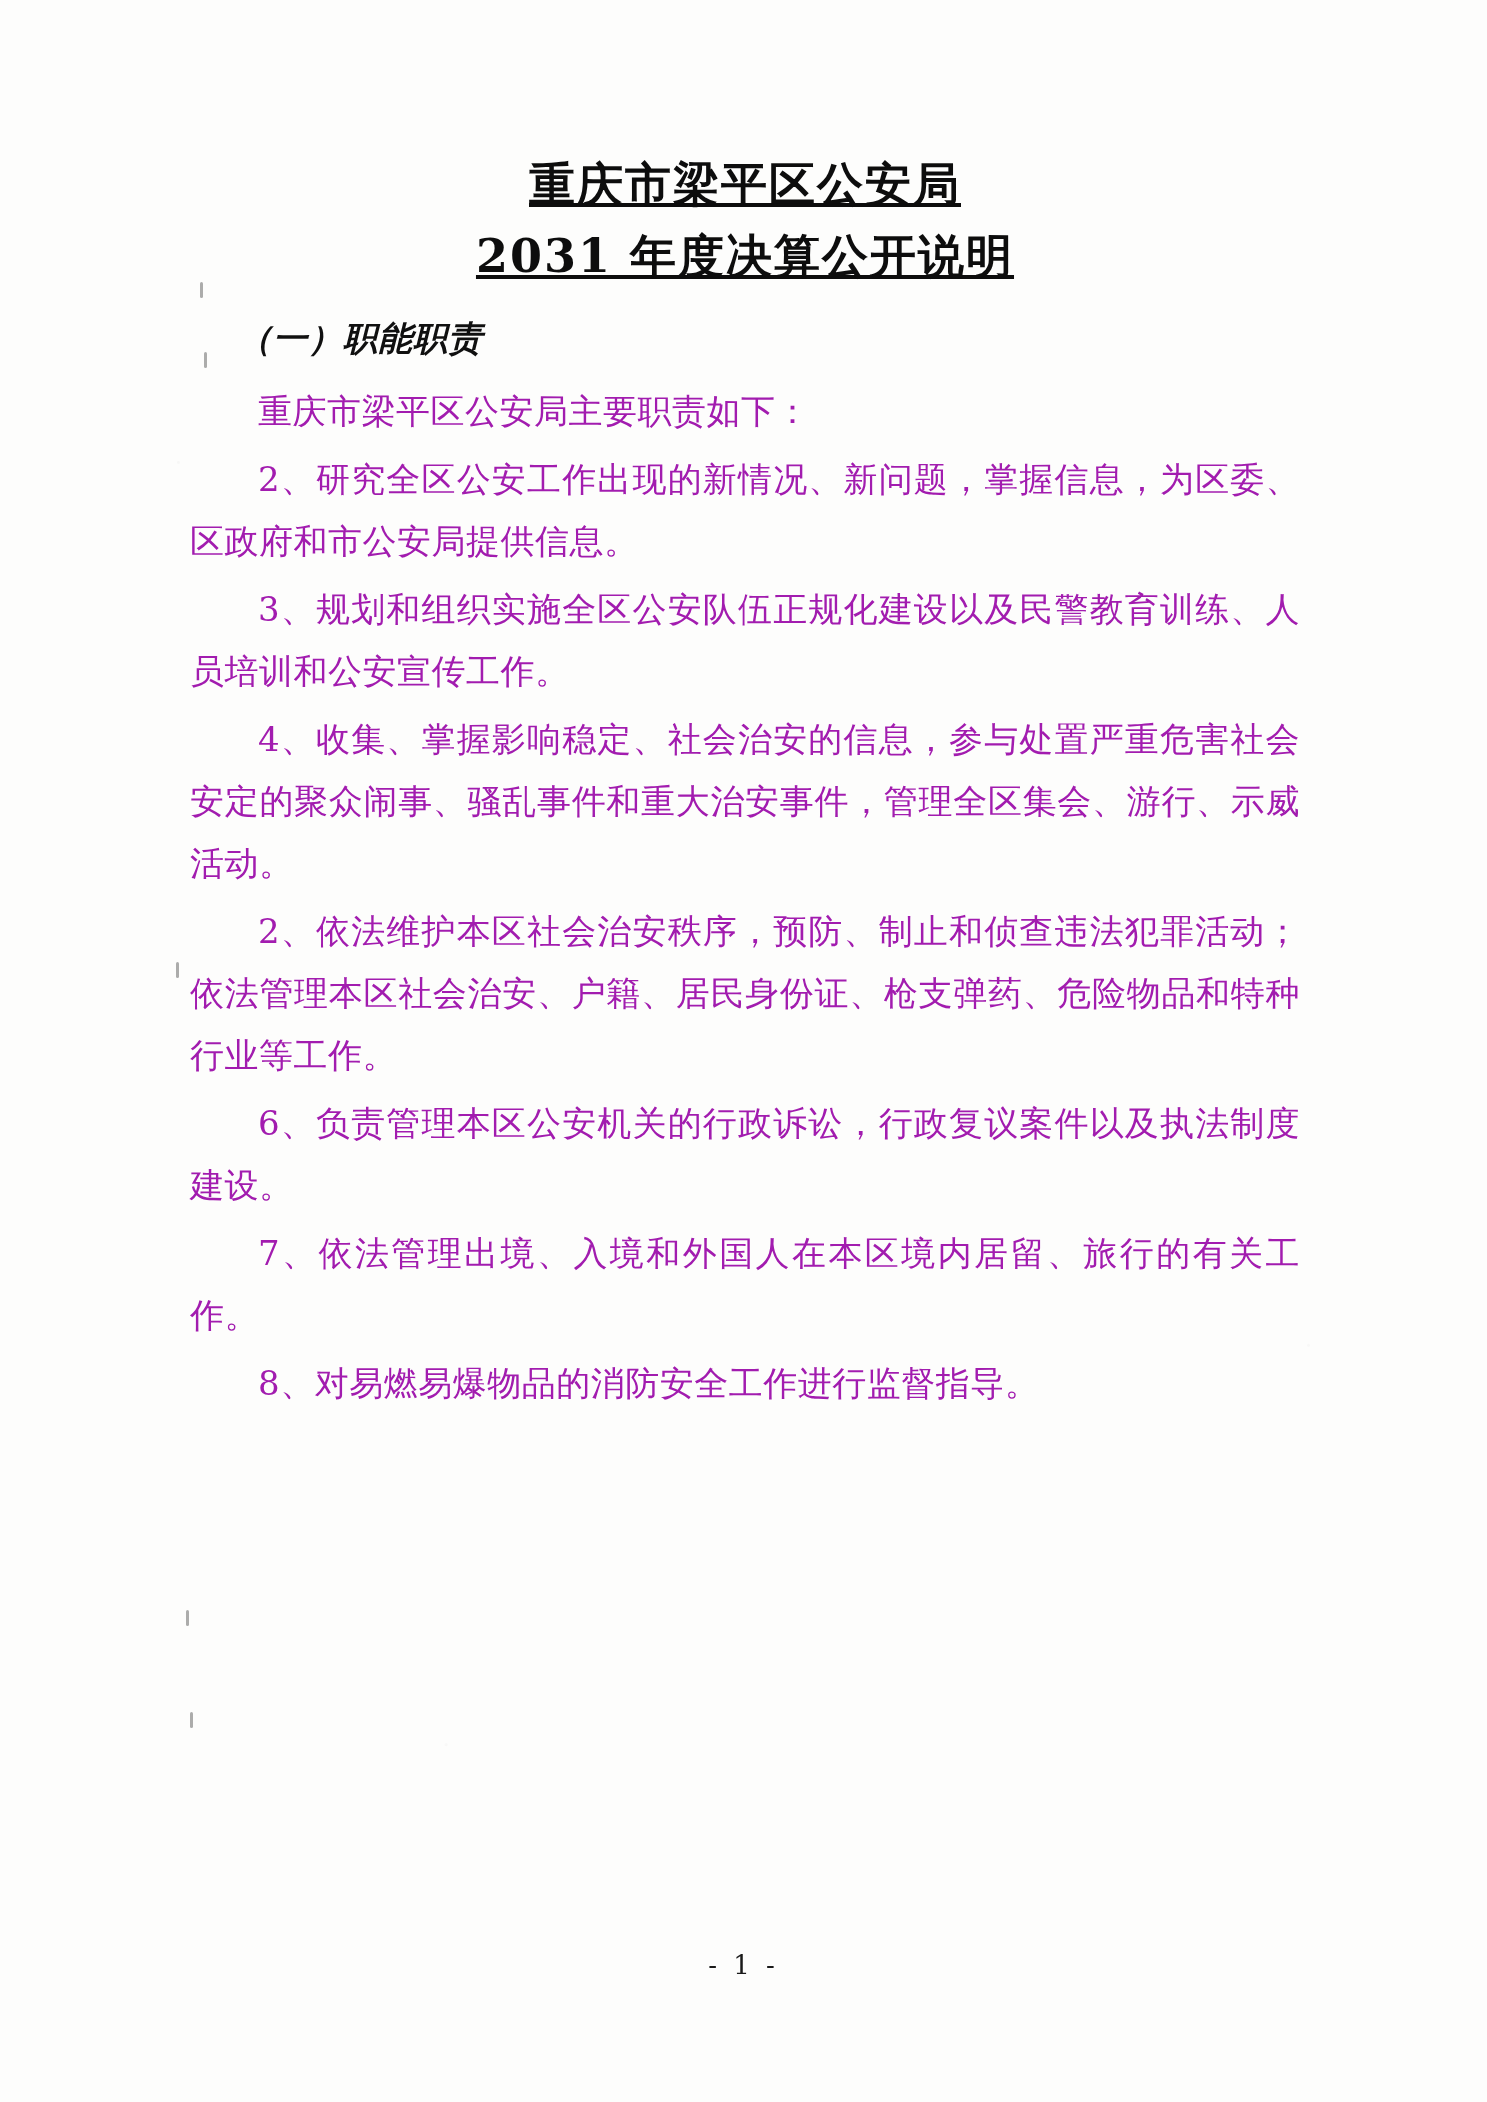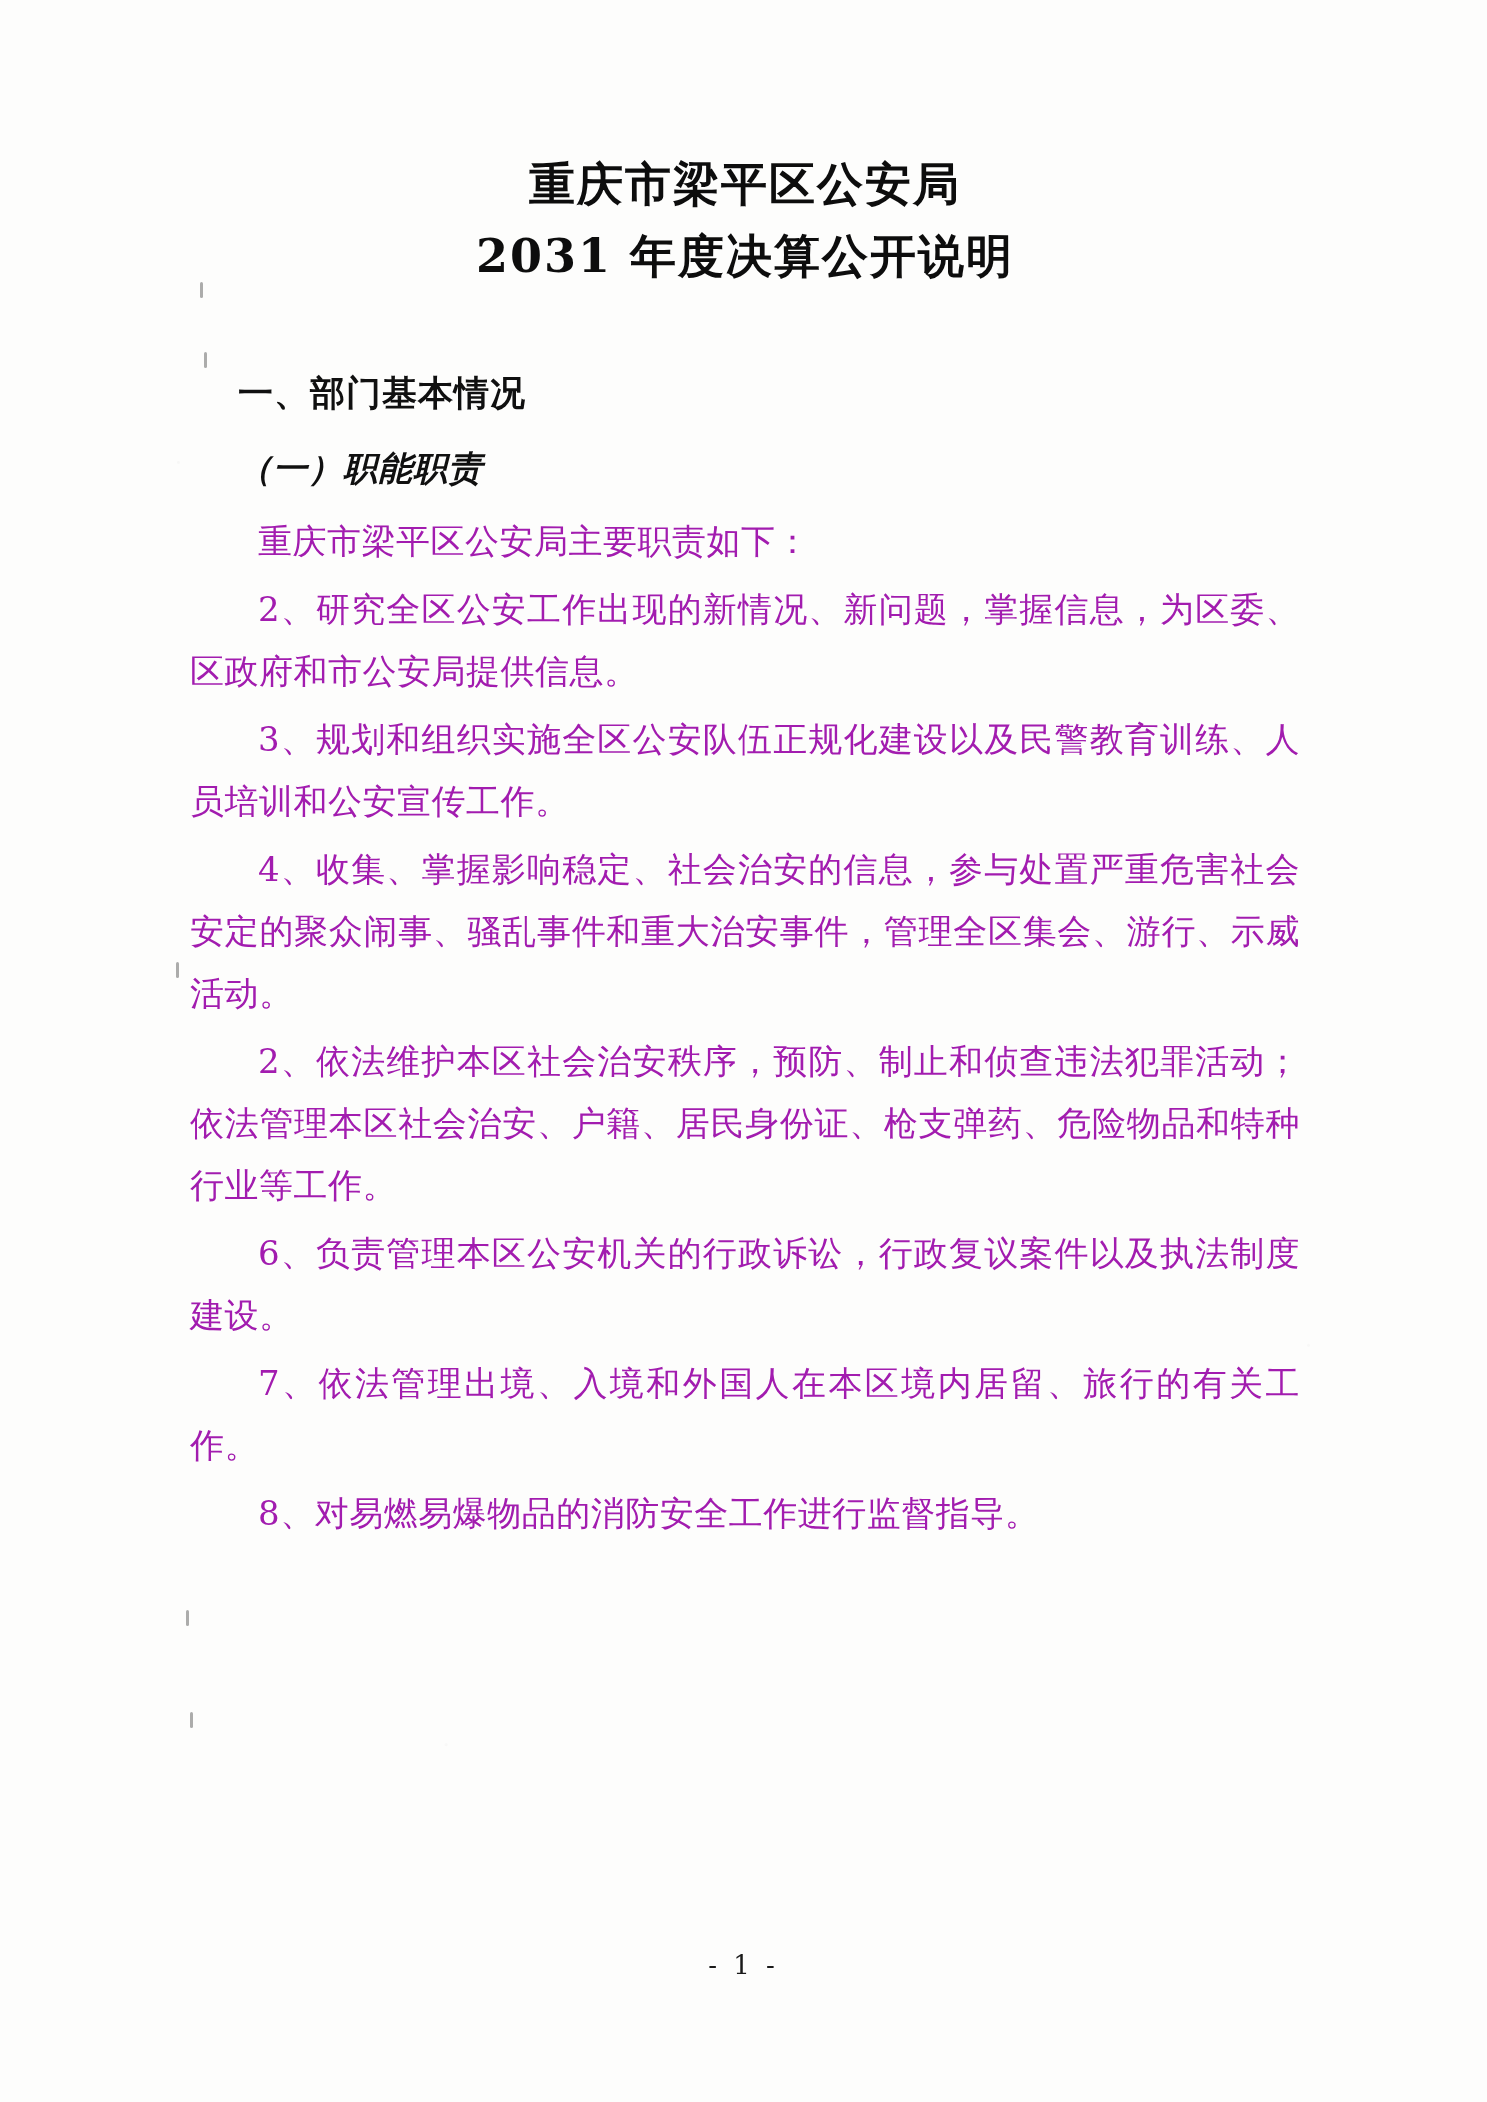--- a/index.html
+++ b/index.html
@@ -41,20 +41,21 @@
   .doc-title {
     margin: 0;
     padding-top: 148px;
     text-align: center;
     font-family: "DejaVu Serif", "Liberation Serif", serif;
     font-weight: 700;
     font-size: 46px;
     line-height: 72px;
     letter-spacing: 2px;
     color: #0d0d0d;
+    text-decoration: underline;
   }
   .doc-title .line2 {
     display: block;
   }
   .section-heading {
     margin: 0;
     padding-top: 72px;
     padding-left: 48px;
     font-weight: 700;
     font-size: 35px;
@@ -117,21 +118,20 @@
   <span class="margin-mark" style="left:186px; top:1610px;"></span>
   <span class="margin-mark" style="left:190px; top:1712px;"></span>
 
   <div class="content">
 
     <h1 class="doc-title">
       <span>重庆市梁平区公安局</span>
       <span class="line2">2031 年度决算公开说明</span>
     </h1>
 
-    <h2 class="section-heading">一、部门基本情况</h2>
 
     <h3 class="sub-heading">（一）职能职责</h3>
 
     <p class="body-text">重庆市梁平区公安局主要职责如下：</p>
 
     <p class="body-text tight">2、研究全区公安工作出现的新情况、新问题，掌握信息，为区委、区政府和市公安局提供信息。</p>
     <p class="body-text tight">3、规划和组织实施全区公安队伍正规化建设以及民警教育训练、人员培训和公安宣传工作。</p>
     <p class="body-text tight">4、收集、掌握影响稳定、社会治安的信息，参与处置严重危害社会安定的聚众闹事、骚乱事件和重大治安事件，管理全区集会、游行、示威活动。</p>
     <p class="body-text tight">2、依法维护本区社会治安秩序，预防、制止和侦查违法犯罪活动；依法管理本区社会治安、户籍、居民身份证、枪支弹药、危险物品和特种行业等工作。</p>
     <p class="body-text tight">6、负责管理本区公安机关的行政诉讼，行政复议案件以及执法制度建设。</p>

